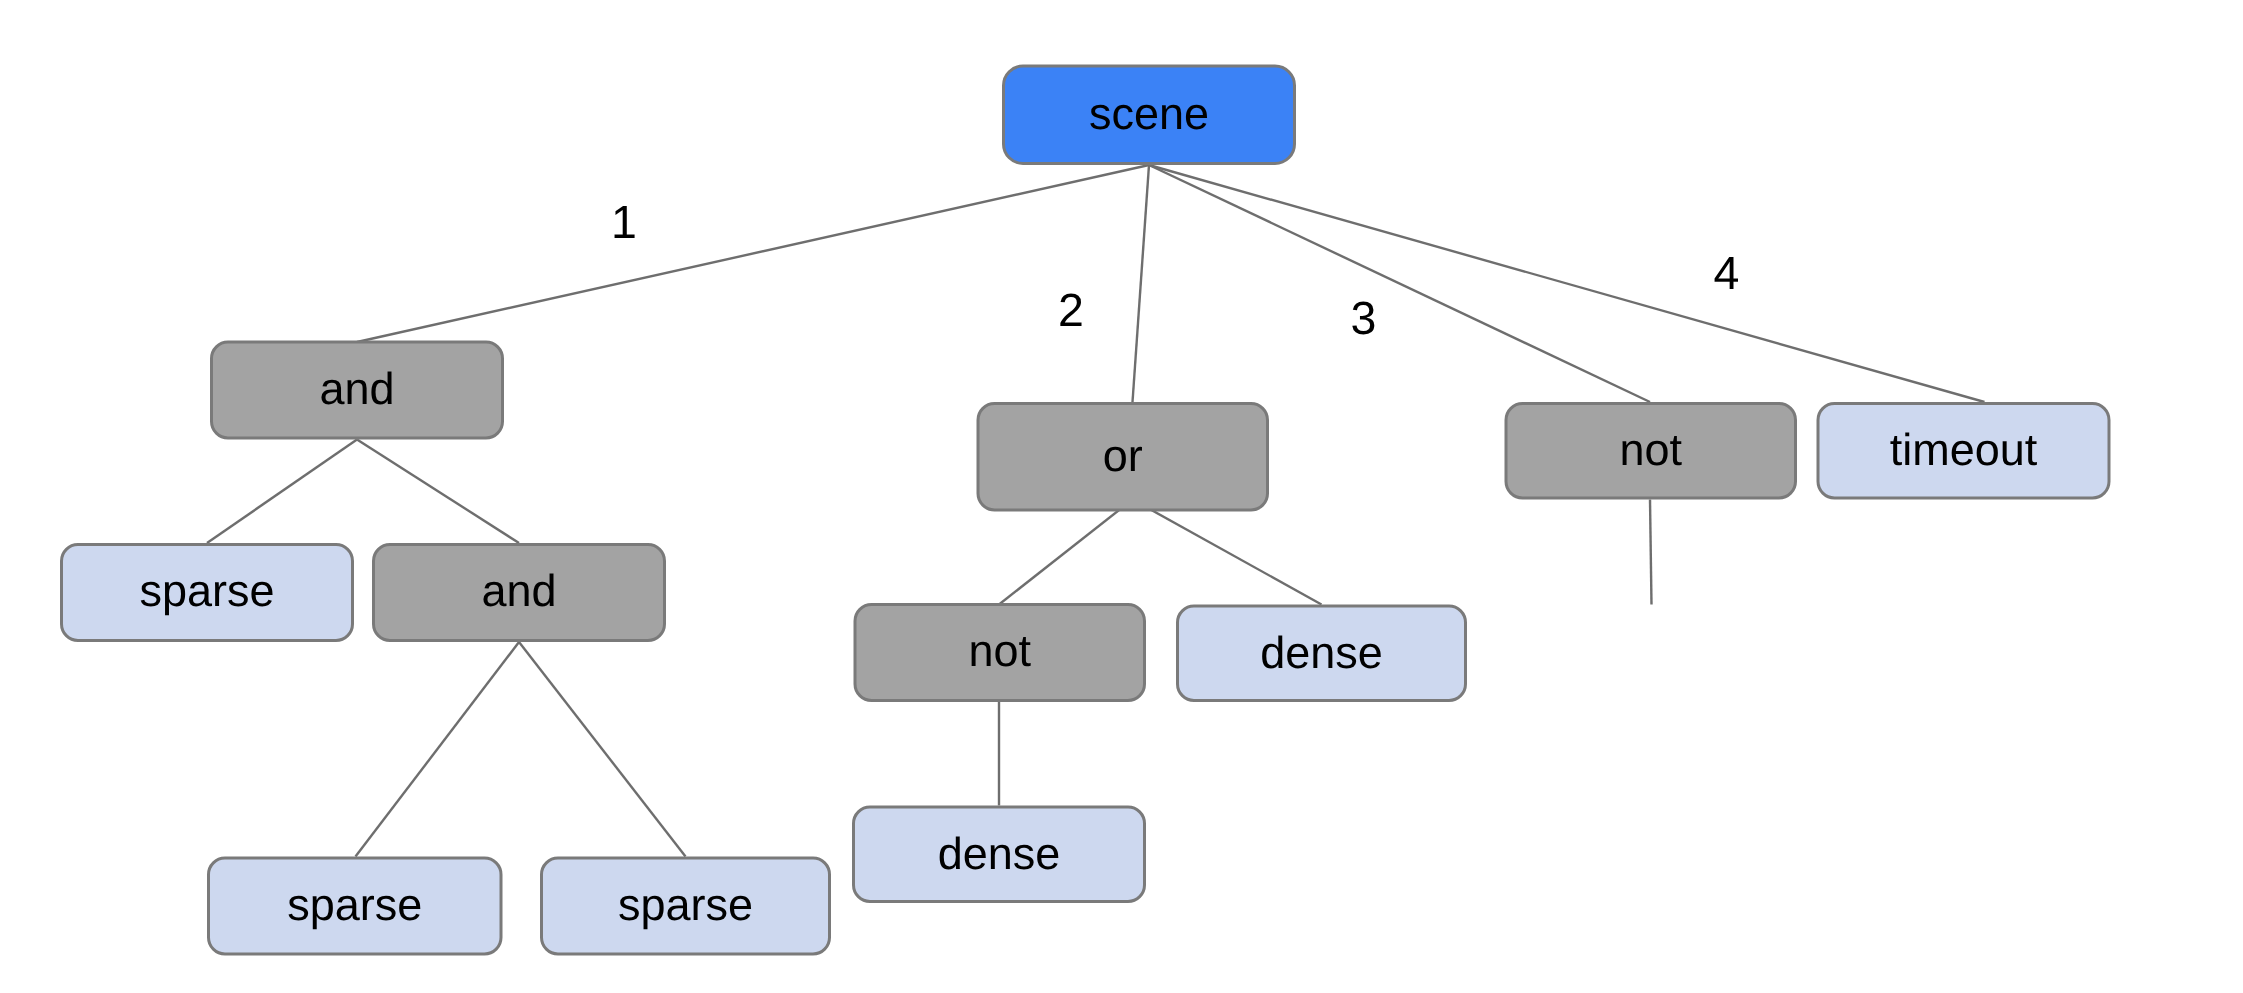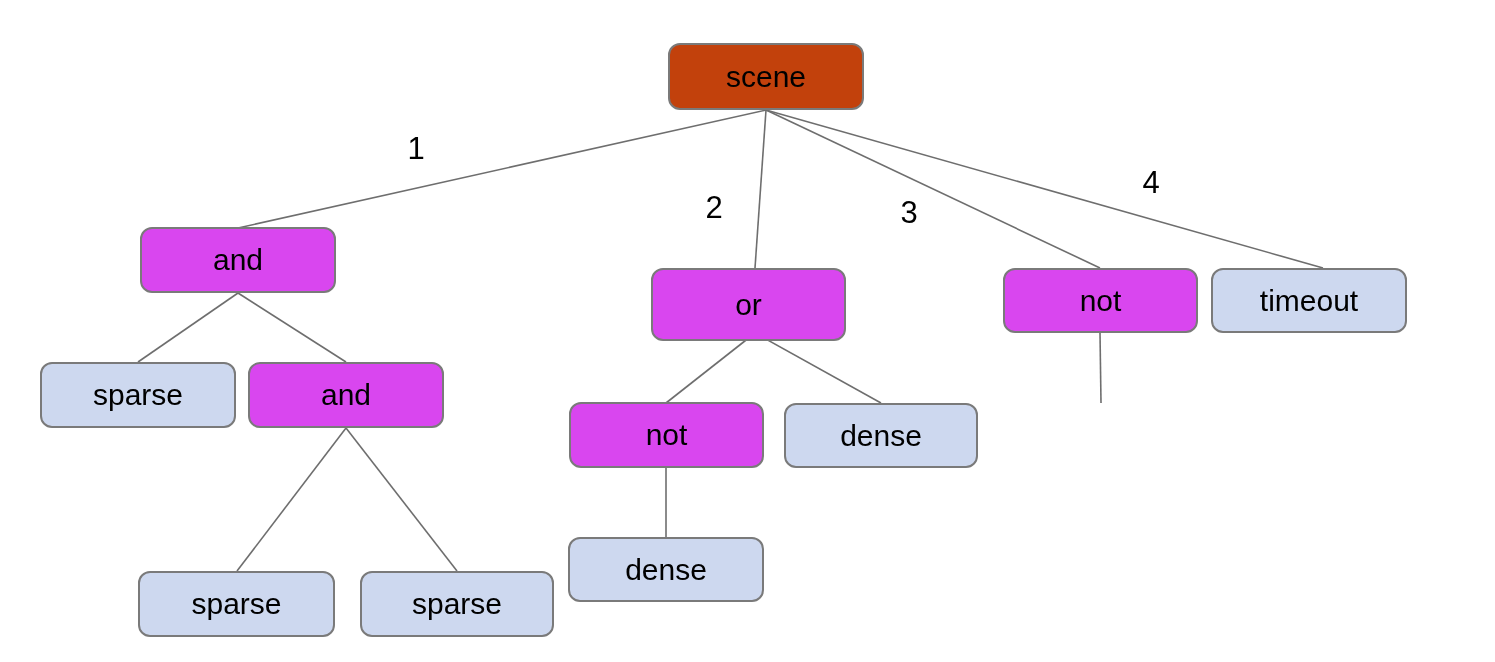--- a/index.html
+++ b/index.html
@@ -28,22 +28,22 @@
     display: flex;
     align-items: center;
     justify-content: center;
     border: 2px solid #7a7a7a;
     border-radius: 12px;
     font-size: 30px;
     color: #000000;
     line-height: 1;
     white-space: nowrap;
   }
-  .node.root     { background: #c2410c; }
-  .node.operator { background: #d946ef; text-align: right; }
+  .node.root     { background: #3b82f6; border-radius: 14px; }
+  .node.operator { background: #a3a3a3; text-align: right; }
   .node.leaf     { background: #cdd8ef; }
   .edge-label {
     position: absolute;
     transform: translate(-50%, -50%);
     font-size: 31px;
     color: #000000;
     line-height: 1;
   }
 </style>
 </head>

